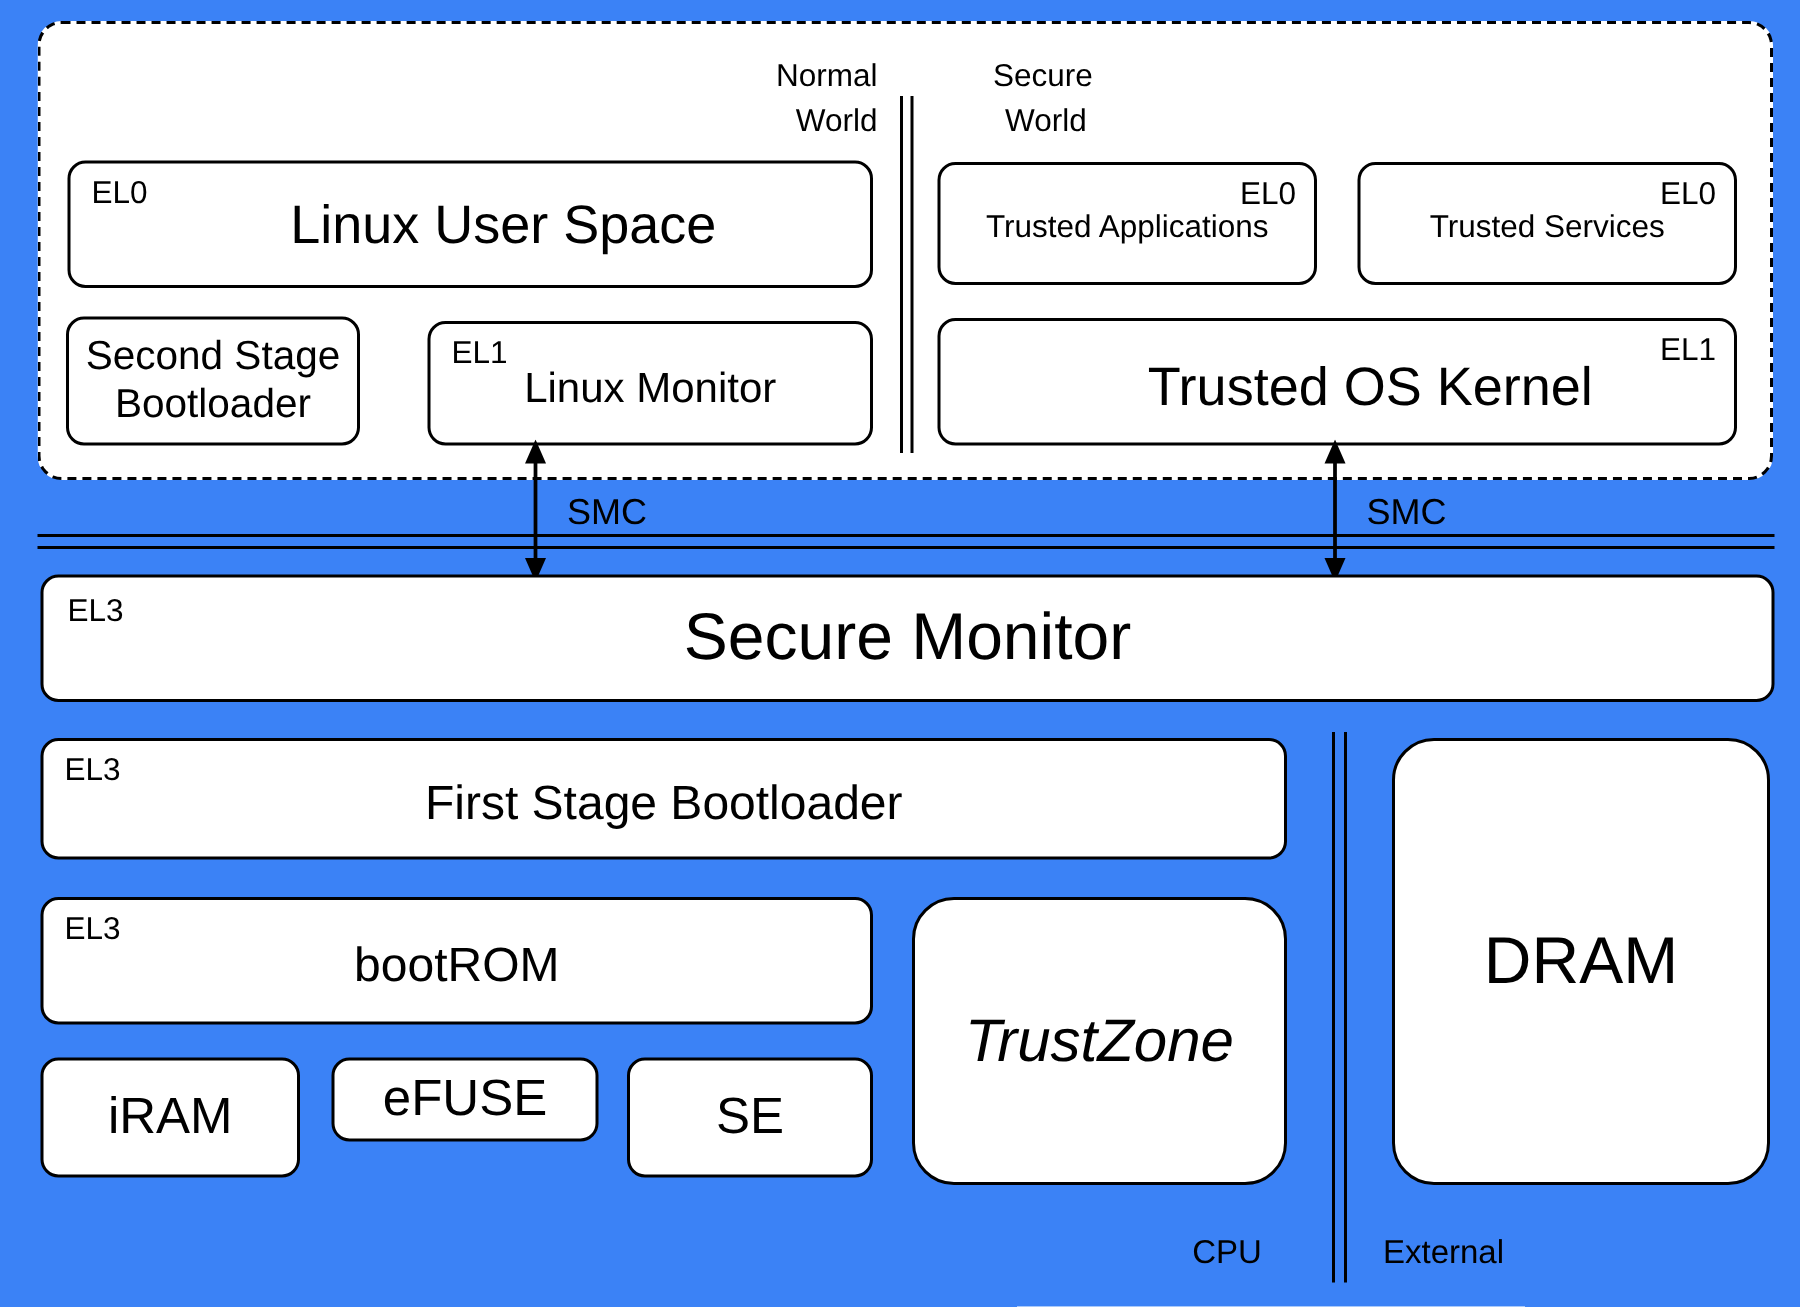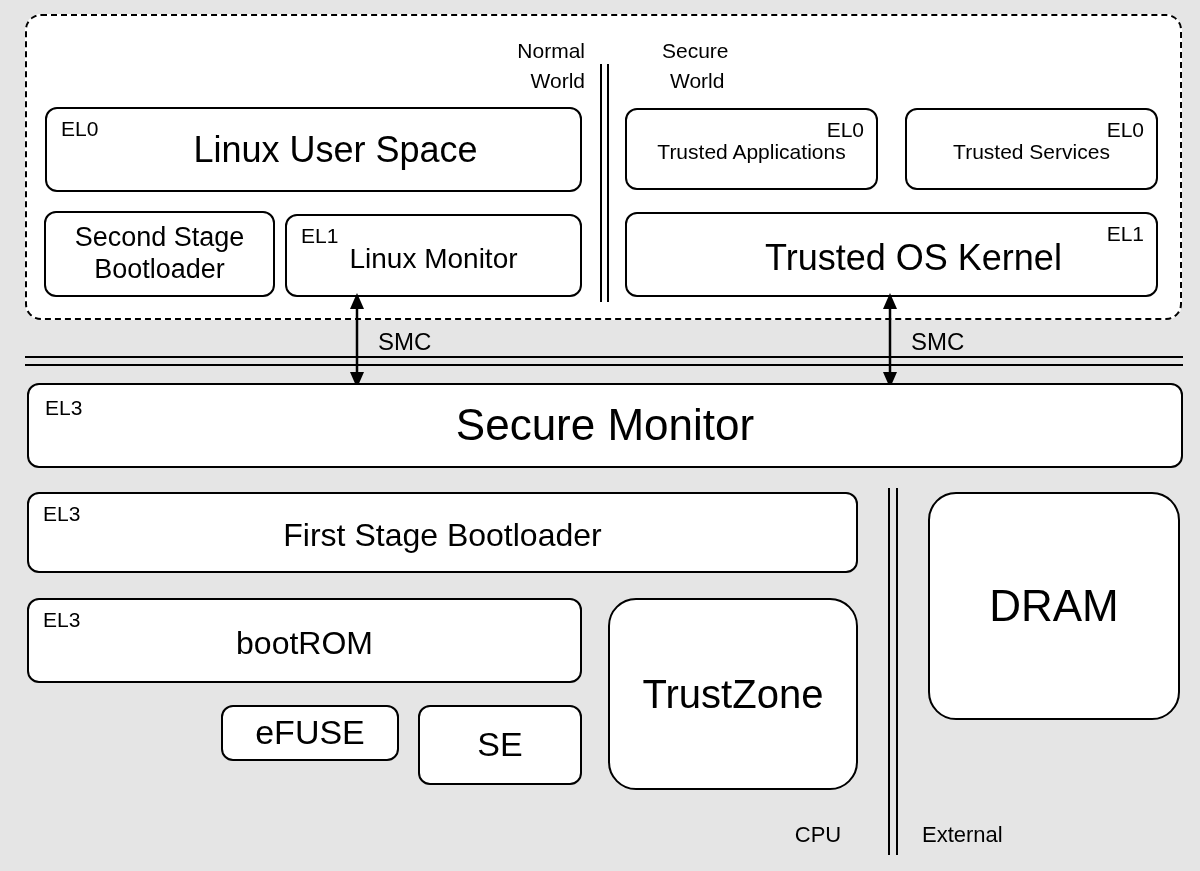--- a/index.html
+++ b/index.html
@@ -1,17 +1,17 @@
 <!DOCTYPE html>
 <html><head>
 <meta charset="utf-8">
 <style>
   html,body{margin:0;padding:0;background:#ffffff;}
   #canvas{
-    position:relative;width:1200px;height:871px;background:#e5e5e5;
+    position:relative;width:1200px;height:871px;background:#3b82f6;
     font-family:"Liberation Sans","DejaVu Sans",sans-serif;color:#000;overflow:hidden;
   }
   .box{
     position:absolute;border:2px solid #000;border-radius:12px;background:#fff;
     display:flex;align-items:center;justify-content:center;box-sizing:border-box;
   }
   .box .title{white-space:nowrap;line-height:1.15;}
   .el{
     position:absolute;font-size:21px;line-height:1;white-space:nowrap;
   }
@@ -63,21 +63,21 @@
     <div style="padding-left:8px;">World</div>
   </div>
 
   <div class="vdivider" style="left:600px;top:64px;height:238px;"></div>
 
   <div class="box" style="left:45px;top:107px;width:537px;height:85px;">
     <span class="el el-tl">EL0</span>
     <span class="title fs36">Linux User Space</span>
   </div>
 
-  <div class="box" style="left:44px;top:211px;width:231px;height:86px;">
+  <div class="box" style="left:44px;top:211px;width:196px;height:86px;">
     <span class="stack fs27">
       <span>Second Stage</span>
       <span>Bootloader</span>
     </span>
   </div>
 
   <div class="box" style="left:285px;top:214px;width:297px;height:83px;">
     <span class="el el-tl">EL1</span>
     <span class="title fs28 pad-top8">Linux Monitor</span>
   </div>
@@ -121,35 +121,38 @@
   <div class="box" style="left:27px;top:492px;width:831px;height:81px;">
     <span class="el el-tl">EL3</span>
     <span class="title fs32 pad-top6">First Stage Bootloader</span>
   </div>
 
   <div class="box" style="left:27px;top:598px;width:555px;height:85px;">
     <span class="el el-tl">EL3</span>
     <span class="title fs32 pad-top6">bootROM</span>
   </div>
 
+  <div class="box" style="left:27px;top:705px;width:173px;height:80px;">
+    <span class="title fs34">iRAM</span>
+  </div>
 
   <div class="box" style="left:221px;top:705px;width:178px;height:56px;">
     <span class="title fs34">eFUSE</span>
   </div>
 
   <div class="box" style="left:418px;top:705px;width:164px;height:80px;align-items:center;">
     <span class="title fs34">SE</span>
   </div>
 
-  <div class="box r28" style="left:608px;top:598px;width:250px;height:192px;">
+  <div class="box r28" style="left:608px;top:598px;width:250px;height:192px;font-style:italic;">
     <span class="title fs40">TrustZone</span>
   </div>
 
   <div class="vdivider" style="left:888px;top:488px;height:367px;width:10px;"></div>
 
-  <div class="box r28" style="left:928px;top:492px;width:252px;height:228px;">
+  <div class="box r28" style="left:928px;top:492px;width:252px;height:298px;">
     <span class="title fs44">DRAM</span>
   </div>
 
   <div class="small-label" style="left:768px;top:824px;width:100px;text-align:center;">CPU</div>
   <div class="small-label" style="left:922px;top:824px;">External</div>
 
 </div>
 
 </body></html>

